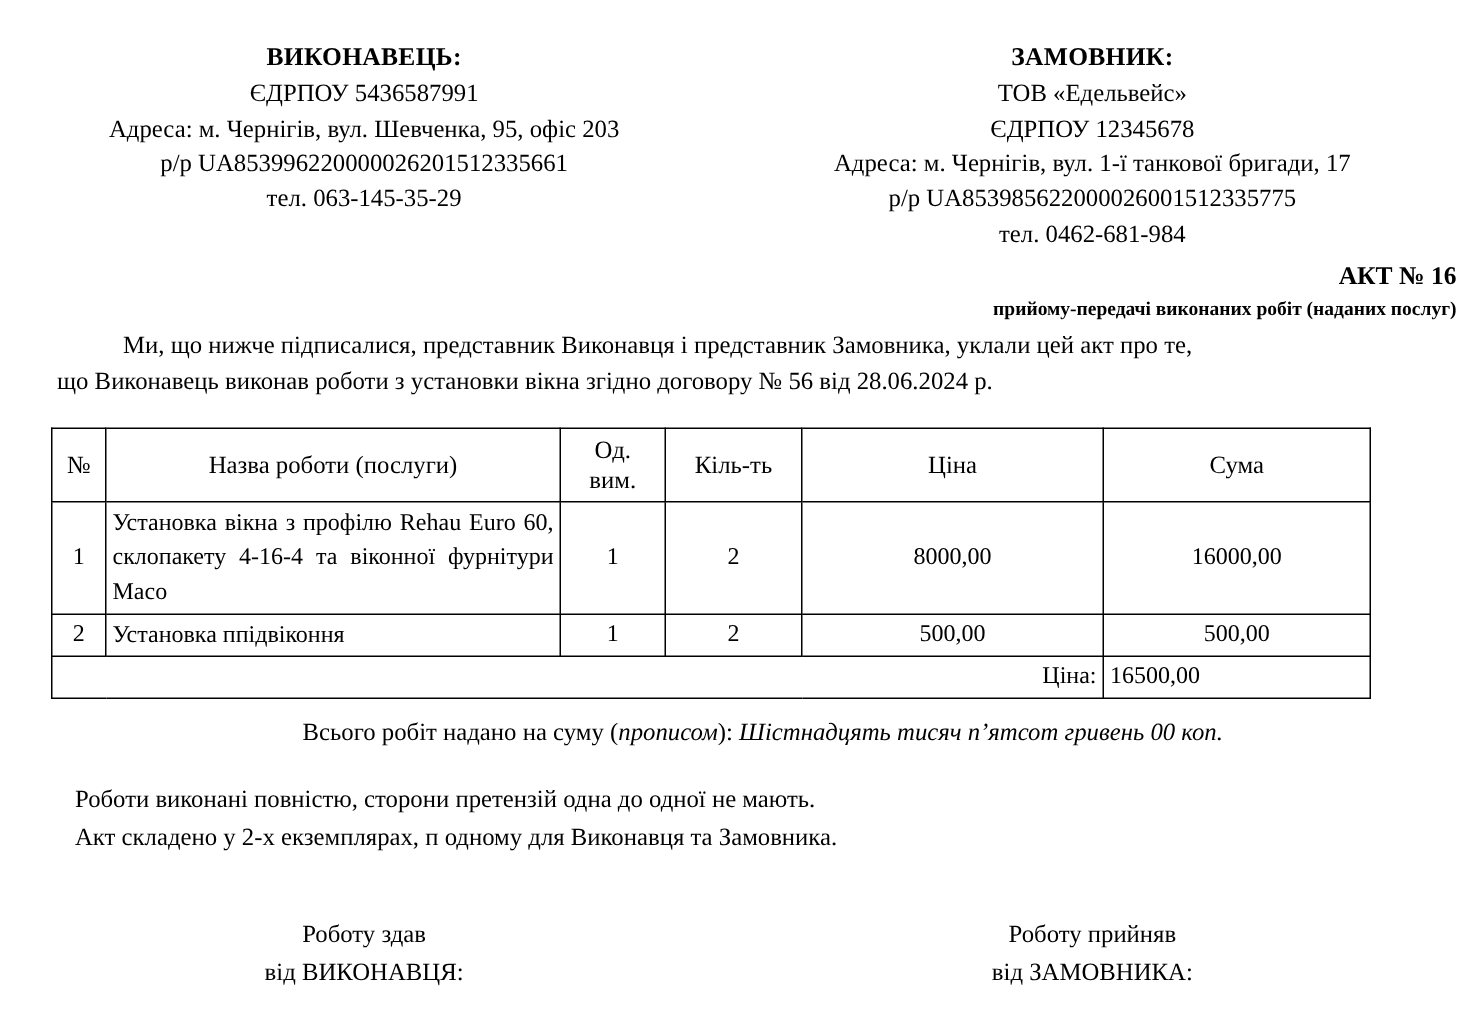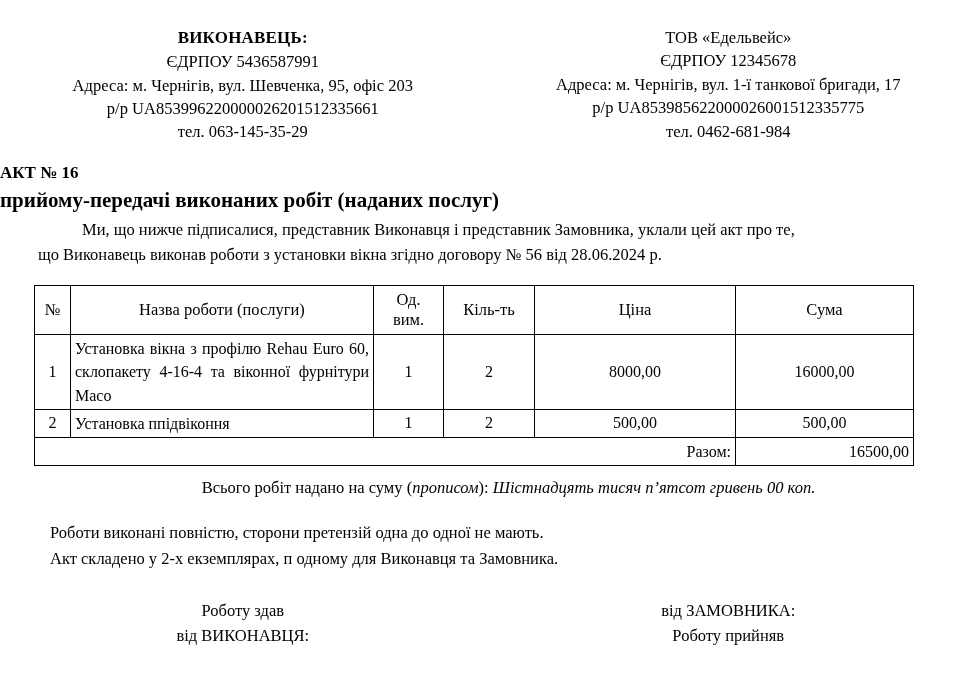--- a/index.html
+++ b/index.html
@@ -36,31 +36,31 @@
   }
   .party .role {
     font-weight: bold;
     font-size: 17px;
     letter-spacing: 0.2px;
   }
   .party .line { white-space: nowrap; }
 
   
   .title-block {
-    text-align: left;
-    margin-top: 16px;
+    text-align: right;
+    margin-top: 4px;
   }
   .act-title {
     font-weight: bold;
     font-size: 17px;
     line-height: 1.5;
   }
   .act-subtitle {
     font-weight: bold;
-    font-size: 21px;
+    font-size: 13px;
     line-height: 1.45;
   }
 
   .intro {
     font-size: 16.5px;
     line-height: 1.5;
     margin: 2px 32px 0 38px;
     text-align: left;
   }
   .intro .first-line { text-indent: 44px; display: block; }
@@ -94,42 +94,42 @@
   .col-price { width: 201px; }
   .col-sum   { width: 178px; }
 
   td.c-num   { text-align: center; }
   td.c-name  { text-align: justify; text-align-last: left; line-height: 1.45; padding: 3px 8px 3px 7px; }
   td.c-unit, td.c-qty { text-align: center; }
   td.c-price, td.c-sum { text-align: center; }
   tr.row-tall td { height: 64px; }
   tr.row-short td { height: 22px; }
   td.total-label { text-align: right; padding-right: 120px; height: 23px; }
-  td.total-value { text-align: right; }
+  td.total-value { text-align: left; }
 
   
   .sum-words {
     text-align: center;
     font-size: 16.5px;
     margin-top: 12px;
     margin-left: 46px;
   }
   .sum-words .ital { font-style: italic; }
 
   
   .statements {
     margin: 22px 0 0 50px;
     font-size: 16.5px;
     line-height: 1.55;
   }
 
   
   .sign-headers {
     display: flex;
-    margin-top: 28px;
+    margin-top: 40px;
   }
   .sign-head {
     width: 50%;
     text-align: center;
     font-size: 16.5px;
     line-height: 1.5;
   }
 </style>
 </head>
 <body>
@@ -138,20 +138,21 @@
 
   <div class="parties">
     <div class="party">
       <div class="role line">ВИКОНАВЕЦЬ:</div>
       <div class="line">ЄДРПОУ 5436587991</div>
       <div class="line">Адреса: м. Чернігів, вул. Шевченка, 95, офіс 203</div>
       <div class="line">р/р UA853996220000026201512335661</div>
       <div class="line">тел. 063-145-35-29</div>
     </div>
     <div class="party">
+      <div class="role line">ЗАМОВНИК:</div>
       <div class="line">ТОВ «Едельвейс»</div>
       <div class="line">ЄДРПОУ 12345678</div>
       <div class="line">Адреса: м. Чернігів, вул. 1-ї танкової бригади, 17</div>
       <div class="line">р/р UA853985622000026001512335775</div>
       <div class="line">тел. 0462-681-984</div>
     </div>
   </div>
 
   <div class="title-block">
     <div class="act-title">АКТ № 16</div>
@@ -196,39 +197,39 @@
       </tr>
       <tr class="row-short">
         <td class="c-num">2</td>
         <td class="c-name">Установка ппідвіконня</td>
         <td class="c-unit">1</td>
         <td class="c-qty">2</td>
         <td class="c-price">500,00</td>
         <td class="c-sum">500,00</td>
       </tr>
       <tr>
-        <td class="total-label" colspan="5">Разом:</td>
+        <td class="total-label" colspan="5">Ціна:</td>
         <td class="total-value">16500,00</td>
       </tr>
     </tbody>
   </table>
 
   <div class="sum-words">
     <span>Всього робіт надано на суму (</span><span class="ital">прописом</span><span>): </span><span class="ital">Шістнадцять тисяч п’ятсот  гривень 00 коп.</span>
   </div>
 
   <div class="statements">
     <div>Роботи виконані повністю, сторони претензій одна до одної не мають.</div>
     <div>Акт складено у 2-х екземплярах, п одному для Виконавця та Замовника.</div>
   </div>
 
   <div class="sign-headers">
     <div class="sign-head">
       <div>Роботу здав</div>
       <div>від ВИКОНАВЦЯ:</div>
     </div>
     <div class="sign-head">
+      <div>Роботу прийняв</div>
       <div>від ЗАМОВНИКА:</div>
-      <div>Роботу прийняв</div>
     </div>
   </div>
 
 </div>
 
 </body></html>

